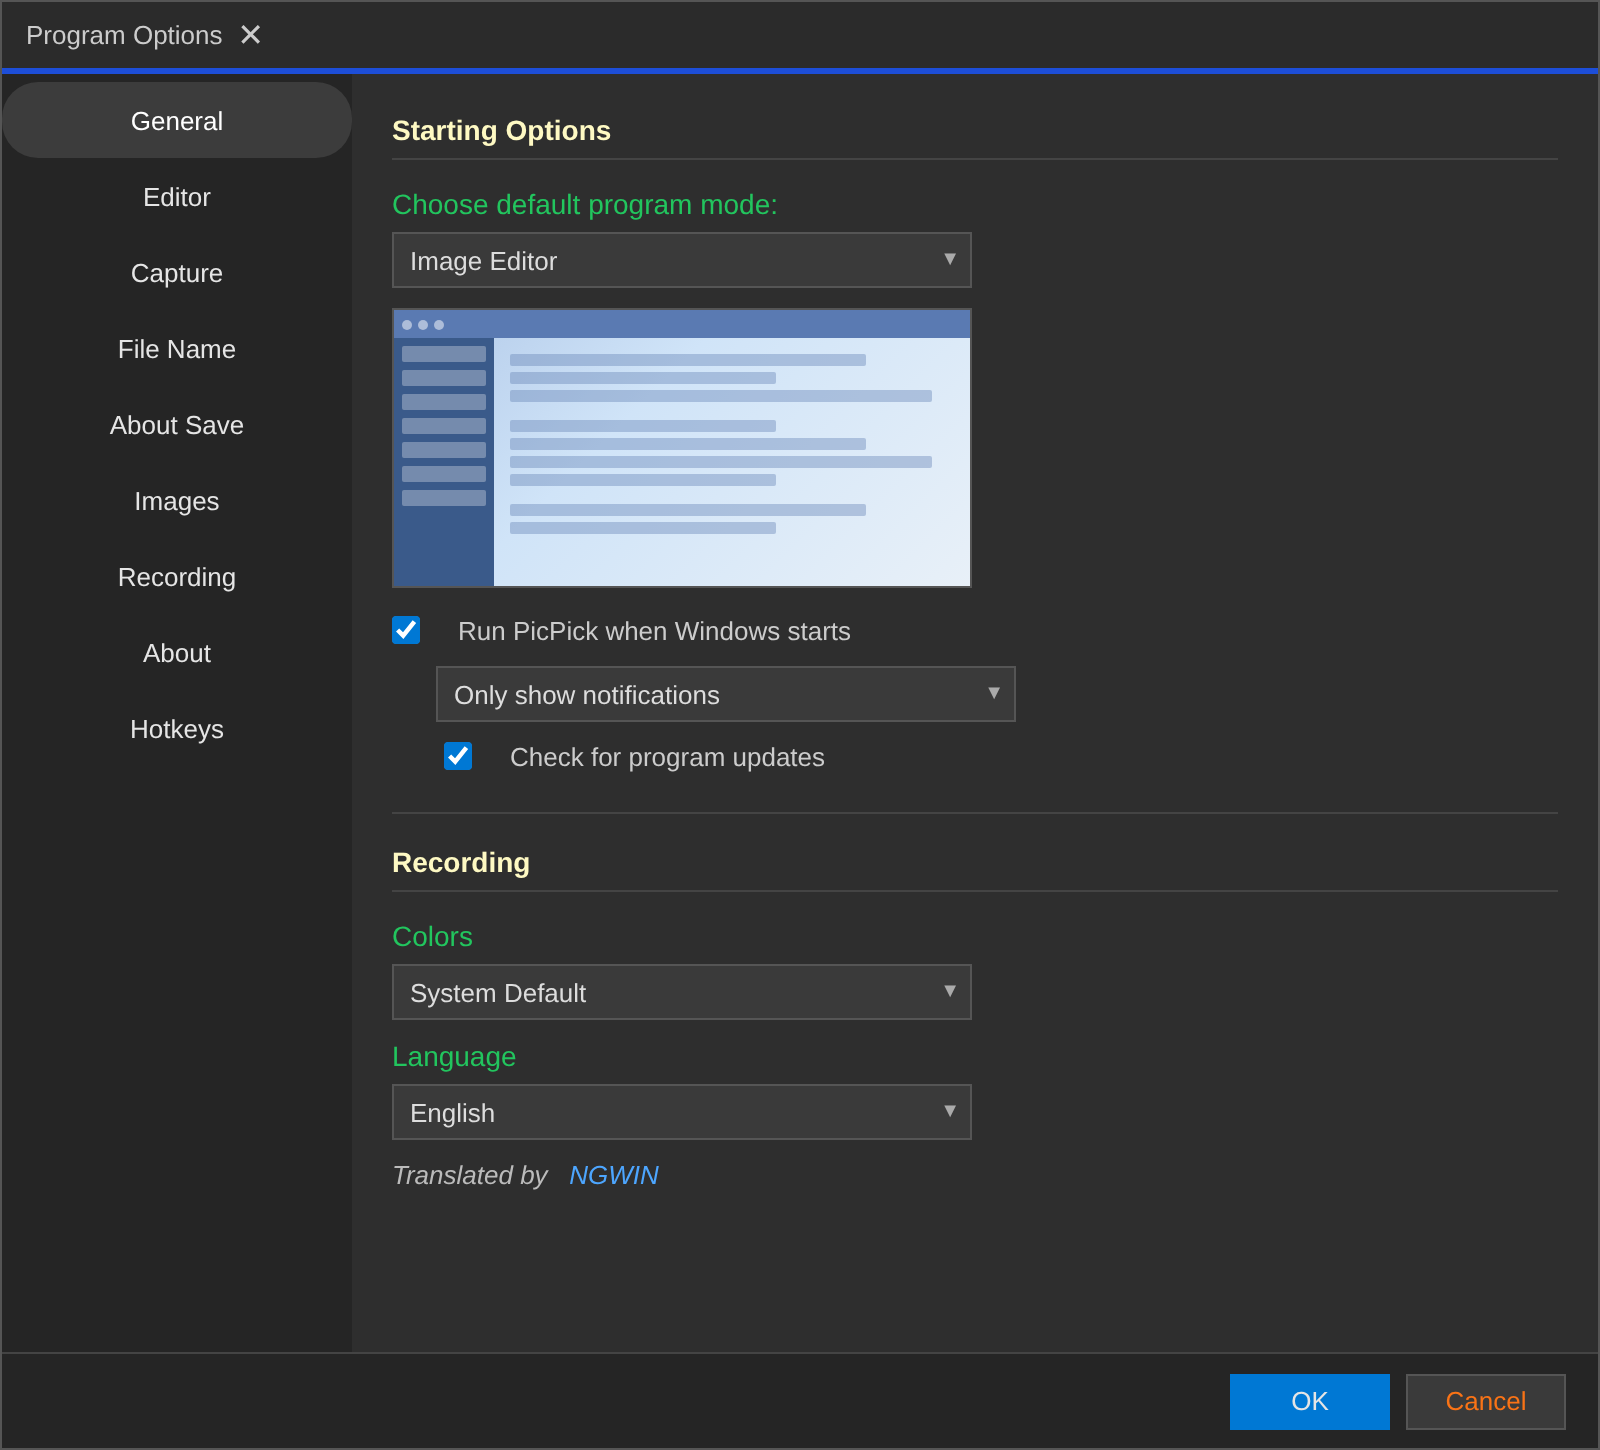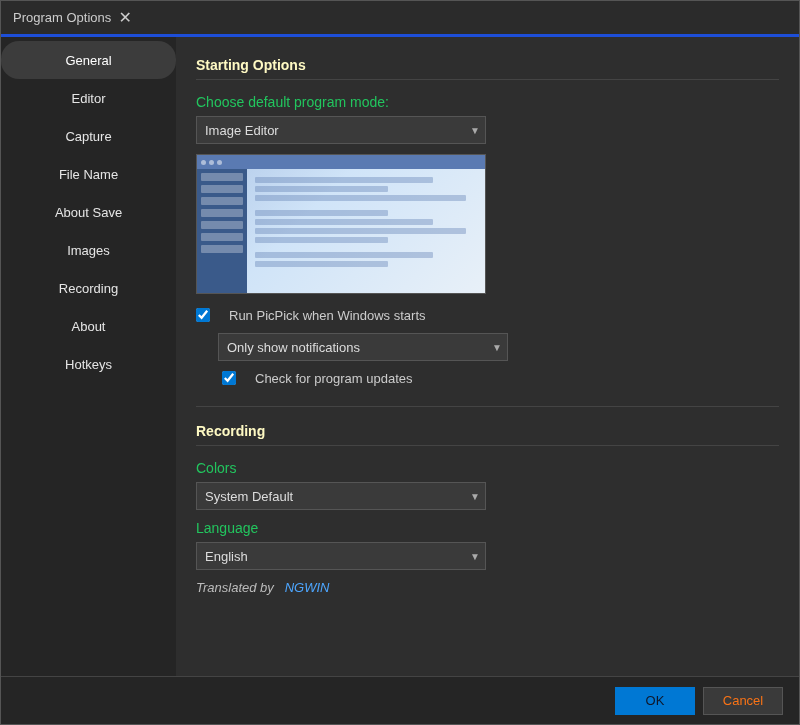--- a/index.html
+++ b/index.html
@@ -240,21 +240,21 @@
       border: 1px solid #555;
       background: #3a3a3a;
       color: #f97316;
       cursor: pointer;
       font-size: 13px;
       padding: 0 16px;
     }
     .footer-btn.primary {
       background: #0078d4;
       border-color: #0078d4;
-      color: #0f172a;
+      color: #e5e5e5;
     }
   </style>
 </head>
 <body>
 
 <div class="window">
 
   <div class="titlebar">
     <span class="titlebar-title">Program Options</span>
     <button class="close-btn">✕</button>

